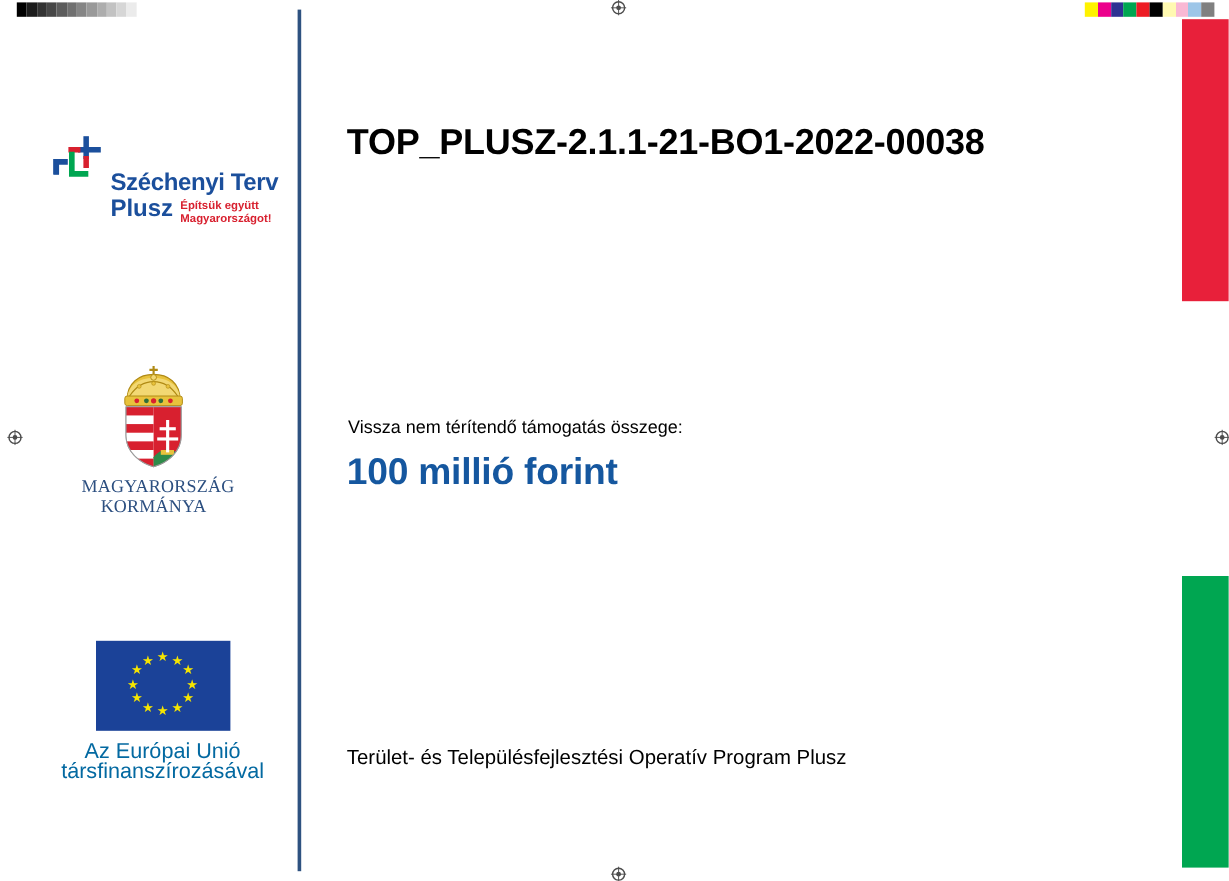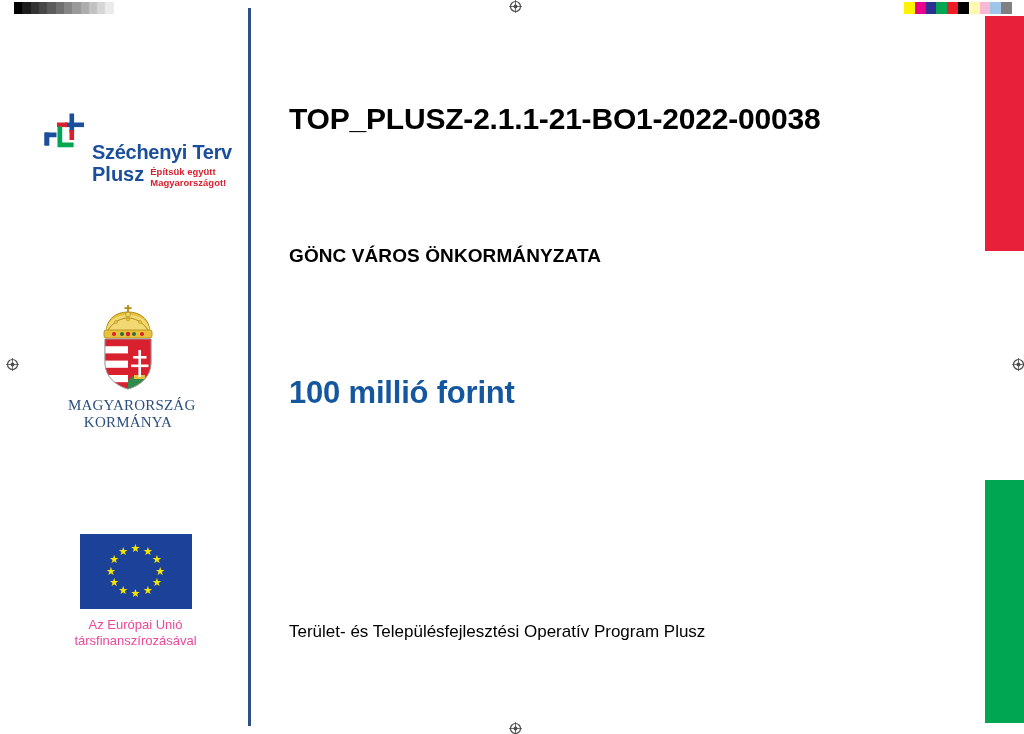--- a/index.html
+++ b/index.html
@@ -155,22 +155,22 @@
     font-size: 11px;
     line-height: 11px;
     width: 11px;
     height: 11px;
     margin-left: -5.5px;
     margin-top: -6px;
     text-align: center;
   }
   #eu-text {
     margin-top: 4px;
-    color: #ec4899;
-    font-size: 13px;
+    color: #0369a1;
+    font-size: 18px;
     line-height: 16px;
     white-space: nowrap;
   }
   #eu-text span { display: block; }
 
   
   #content {
     position: absolute;
     left: 289px; top: 0;
     width: 680px; height: 734px;
@@ -386,19 +386,19 @@
   </div>
 
 </div>
 
 <div id="content">
 
   <div id="project-title">
     <span>TOP_PLUSZ-2.1.1-21-BO1-2022-00038</span>
   </div>
 
-  <div id="beneficiary">GÖNC VÁROS ÖNKORMÁNYZATA</div>
-
+
+  <div id="grant-label">Vissza nem térítendő támogatás összege:</div>
   <div id="grant-amount">100 millió forint</div>
 
   <div id="program-line">Terület- és Településfejlesztési Operatív Program Plusz</div>
 
 </div>
 
 </body></html>

